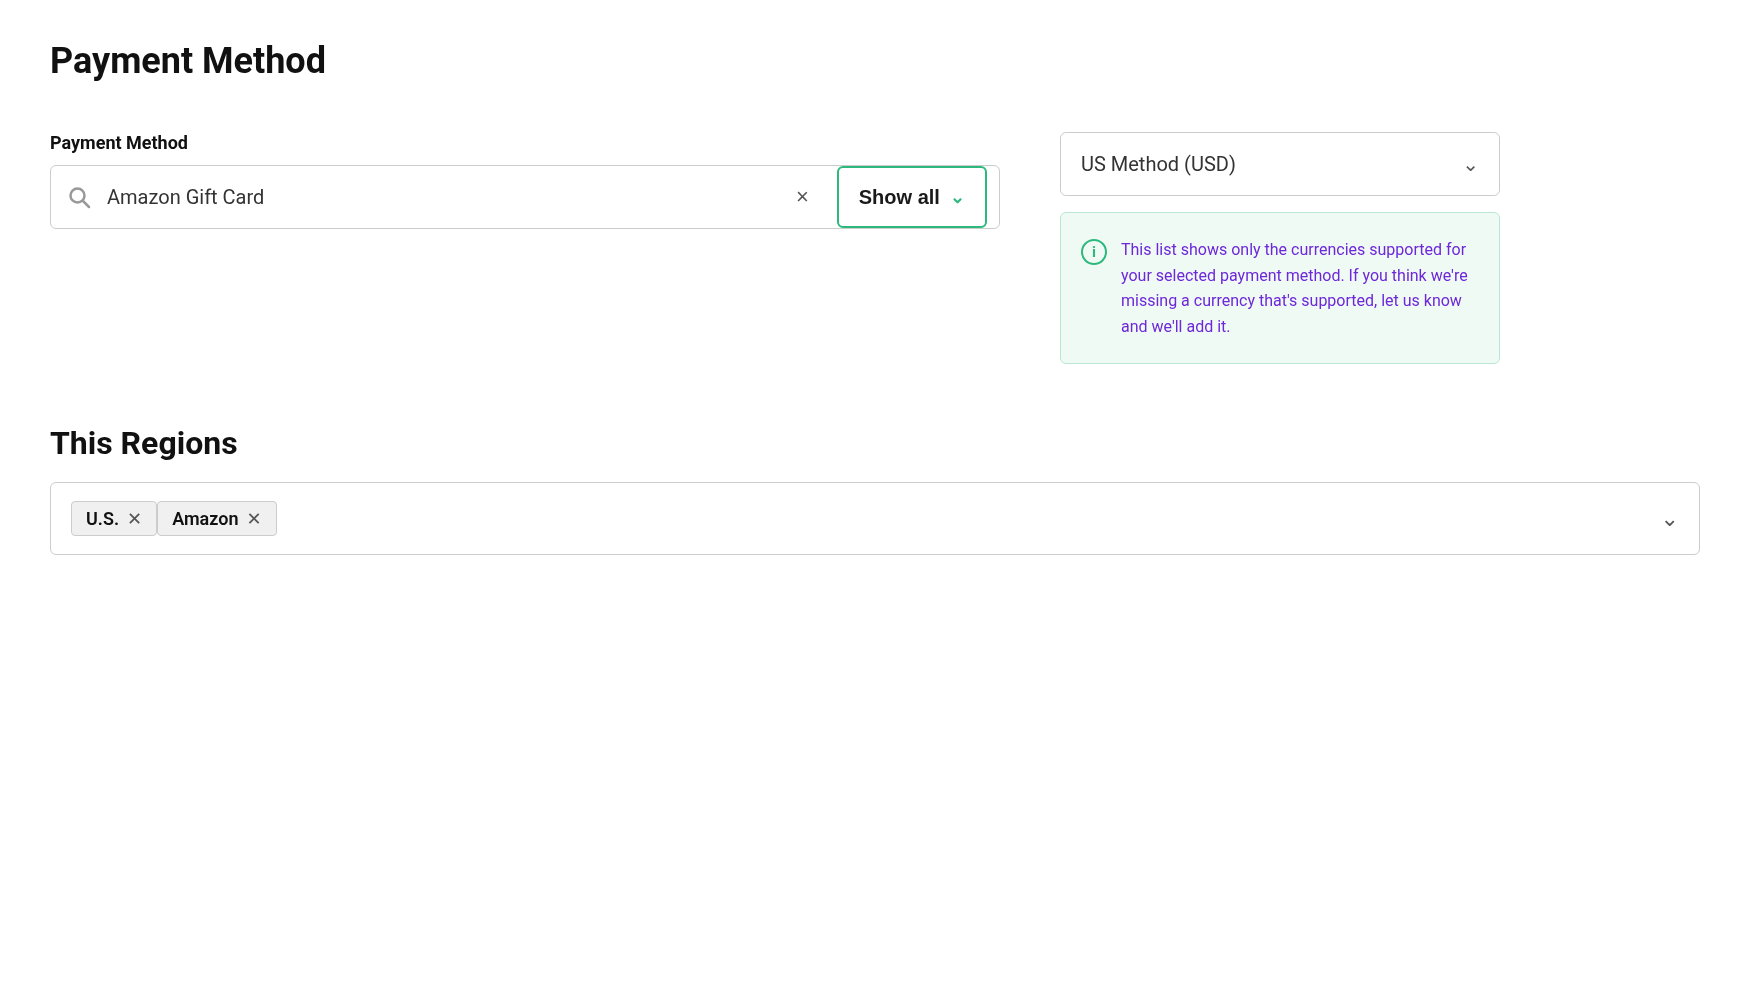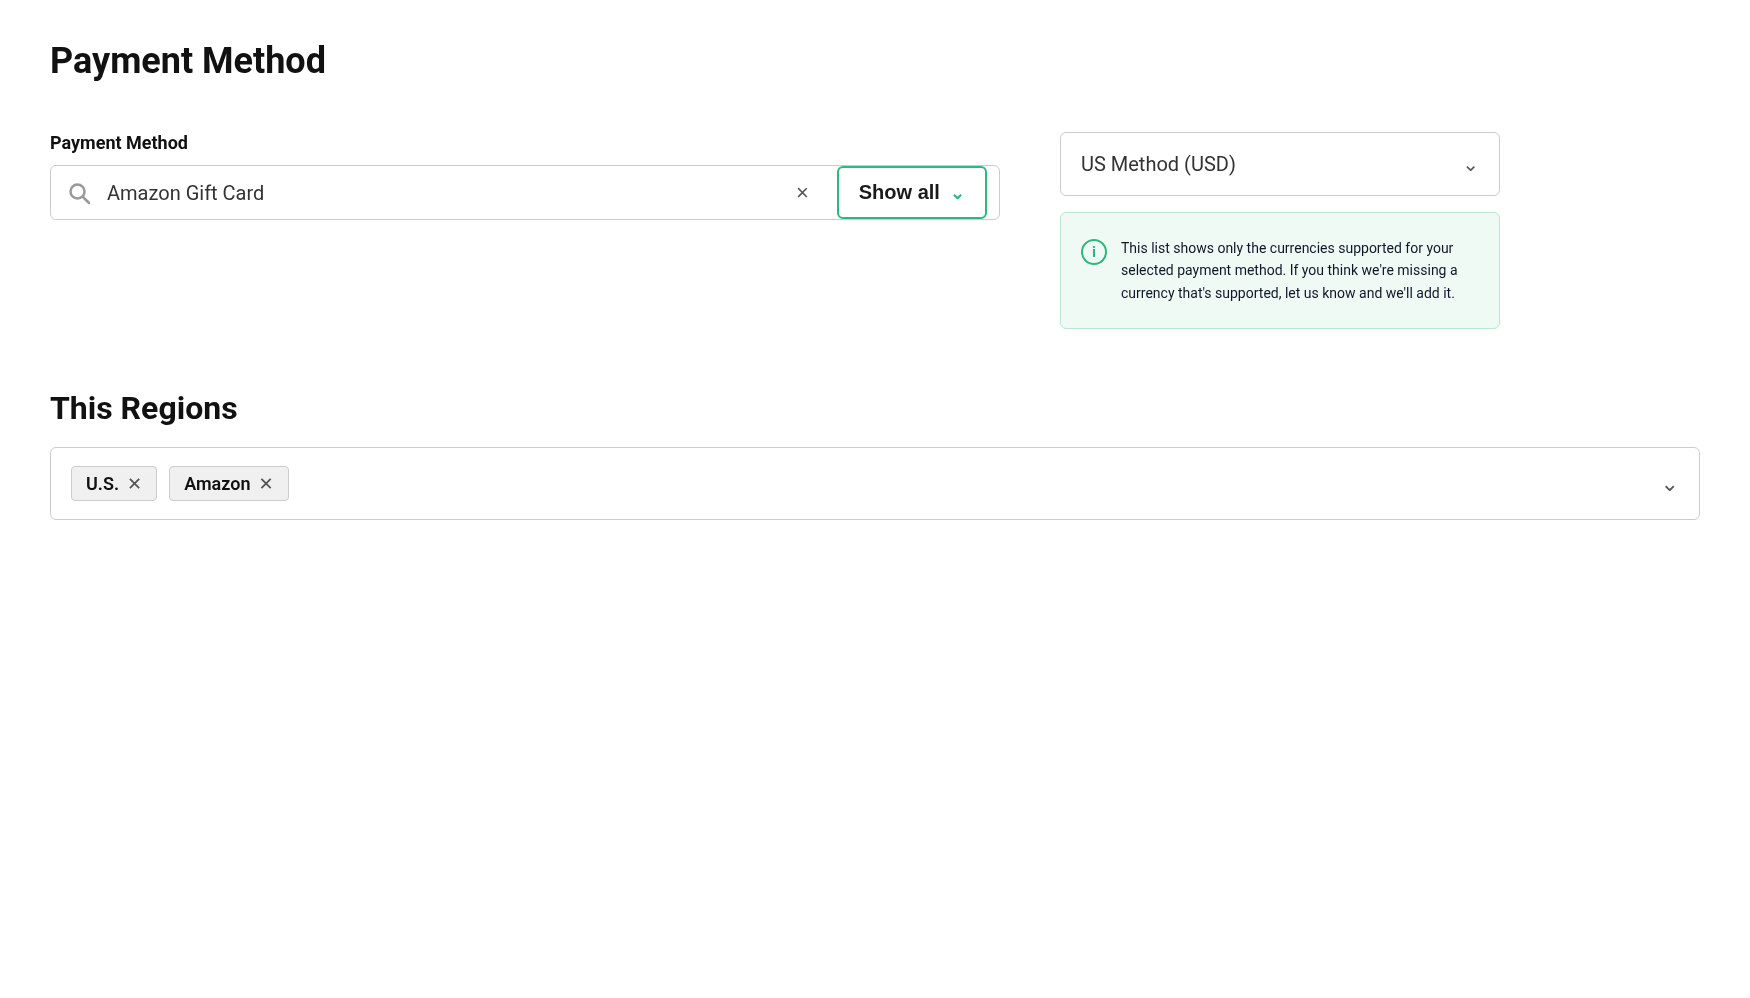--- a/index.html
+++ b/index.html
@@ -65,21 +65,21 @@
       flex-shrink: 0;
     }
 
     .payment-method-input-row {
       display: flex;
       align-items: center;
       border: 1.5px solid #cccccc;
       border-radius: 6px;
       background: #ffffff;
       overflow: hidden;
-      height: 55px;
+      height: 64px;
     }
 
     .search-icon-wrapper {
       padding: 0 16px;
       display: flex;
       align-items: center;
       color: #999999;
     }
 
     .search-icon-svg {
@@ -173,22 +173,22 @@
       display: flex;
       align-items: center;
       justify-content: center;
       color: #2db87d;
       font-size: 15px;
       font-weight: 700;
       margin-top: 2px;
     }
 
     .info-text {
-      font-size: 14px;
-      color: #0f172a;
+      font-size: 16px;
+      color: #6d28d9;
       line-height: 1.6;
     }
 
     .card-regions-section {
       margin-top: 20px;
     }
 
     .card-regions-title {
       font-size: 32px;
       font-weight: 700;
@@ -201,21 +201,20 @@
       border-radius: 6px;
       padding: 18px 20px;
       display: flex;
       align-items: center;
       justify-content: space-between;
       min-height: 72px;
     }
 
     .tags-container {
       display: flex;
-      gap: 12px;
       flex-wrap: wrap;
       align-items: center;
     }
 
     .tag {
       display: flex;
       align-items: center;
       gap: 8px;
       background: #f0f0f0;
       border: 1.5px solid #cccccc;

